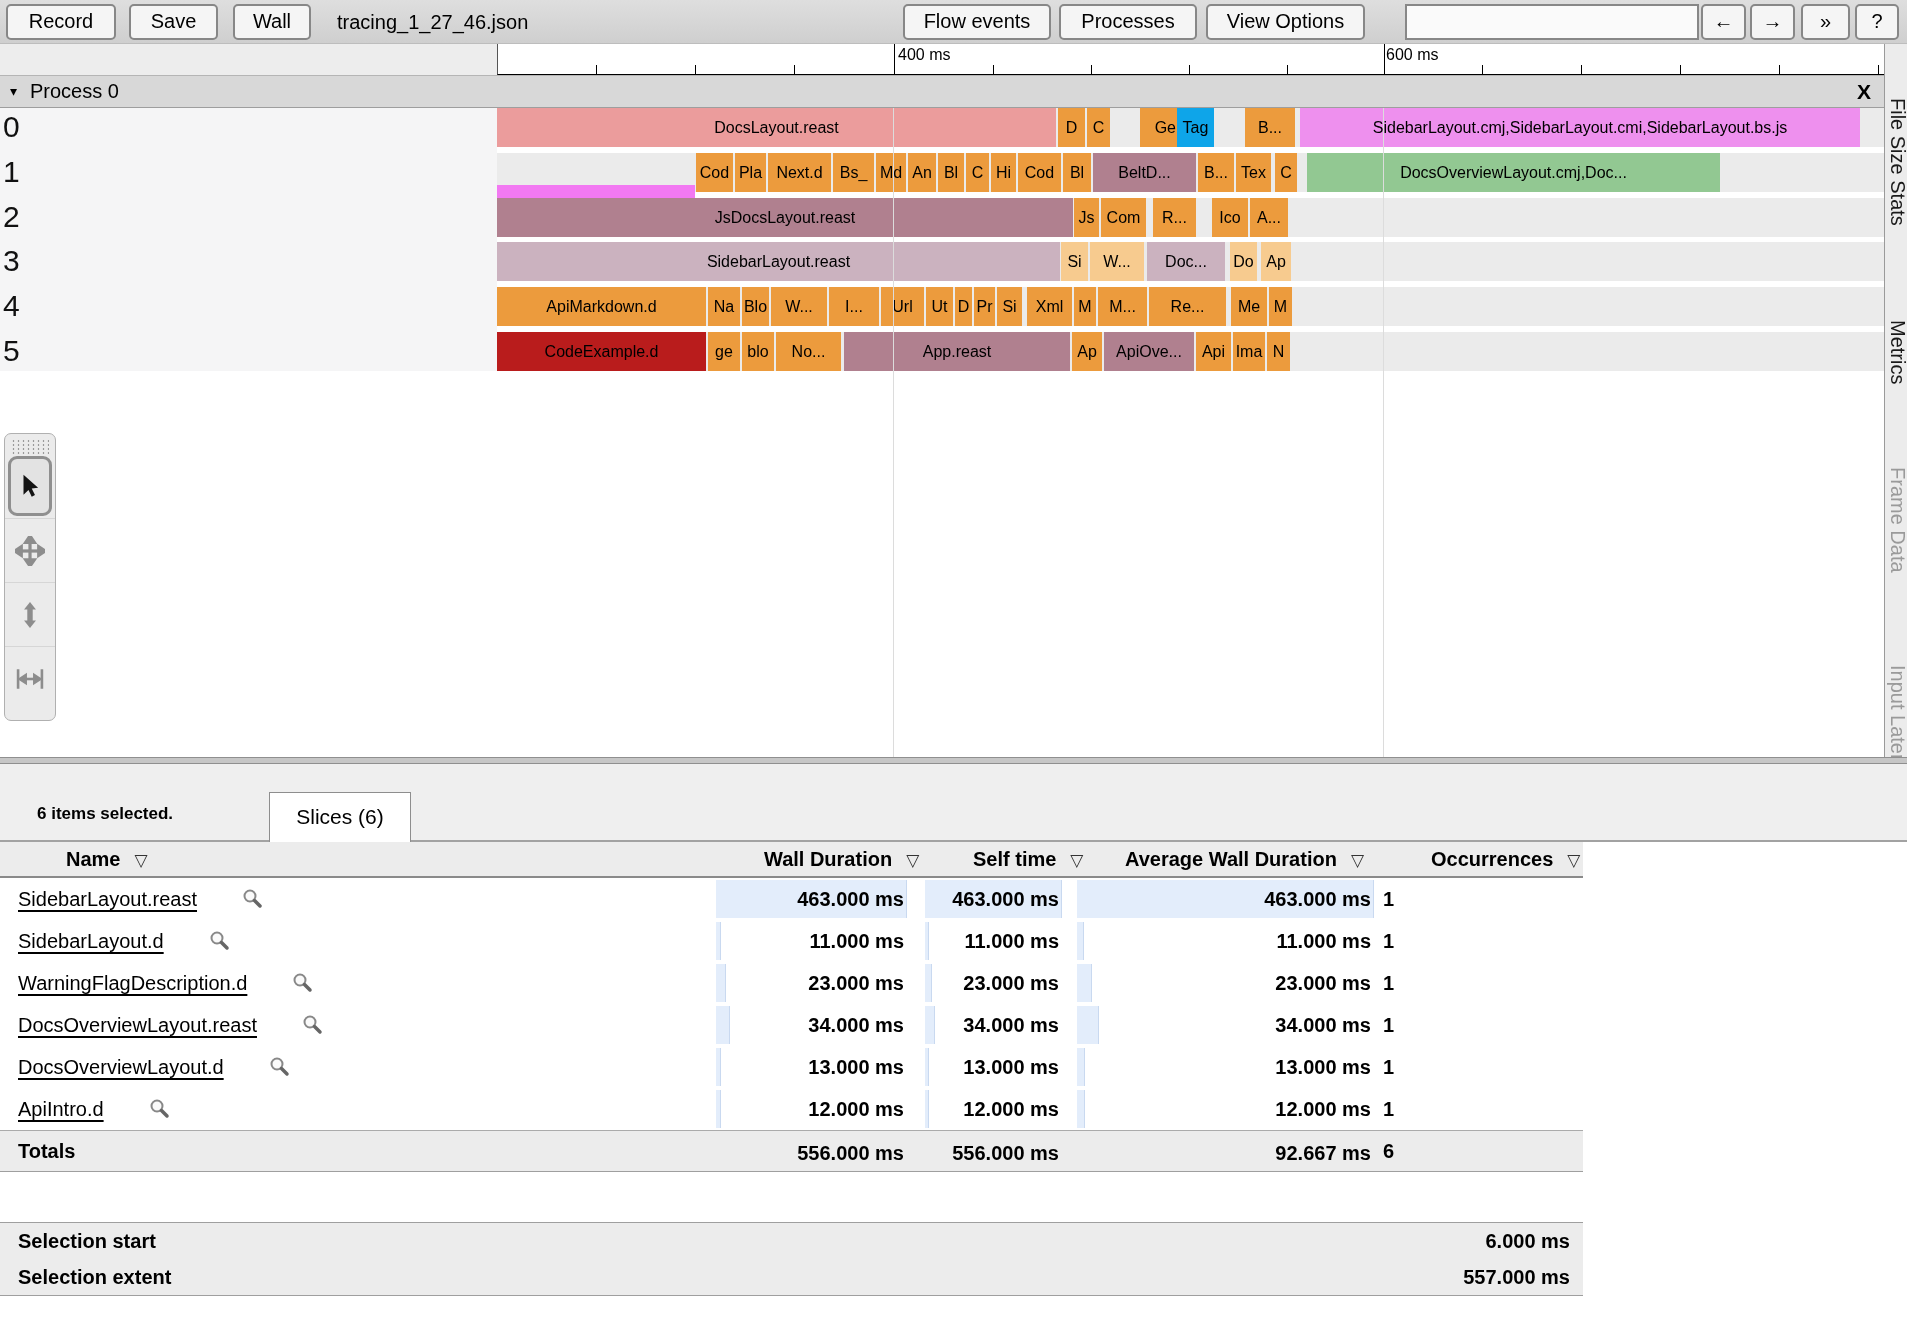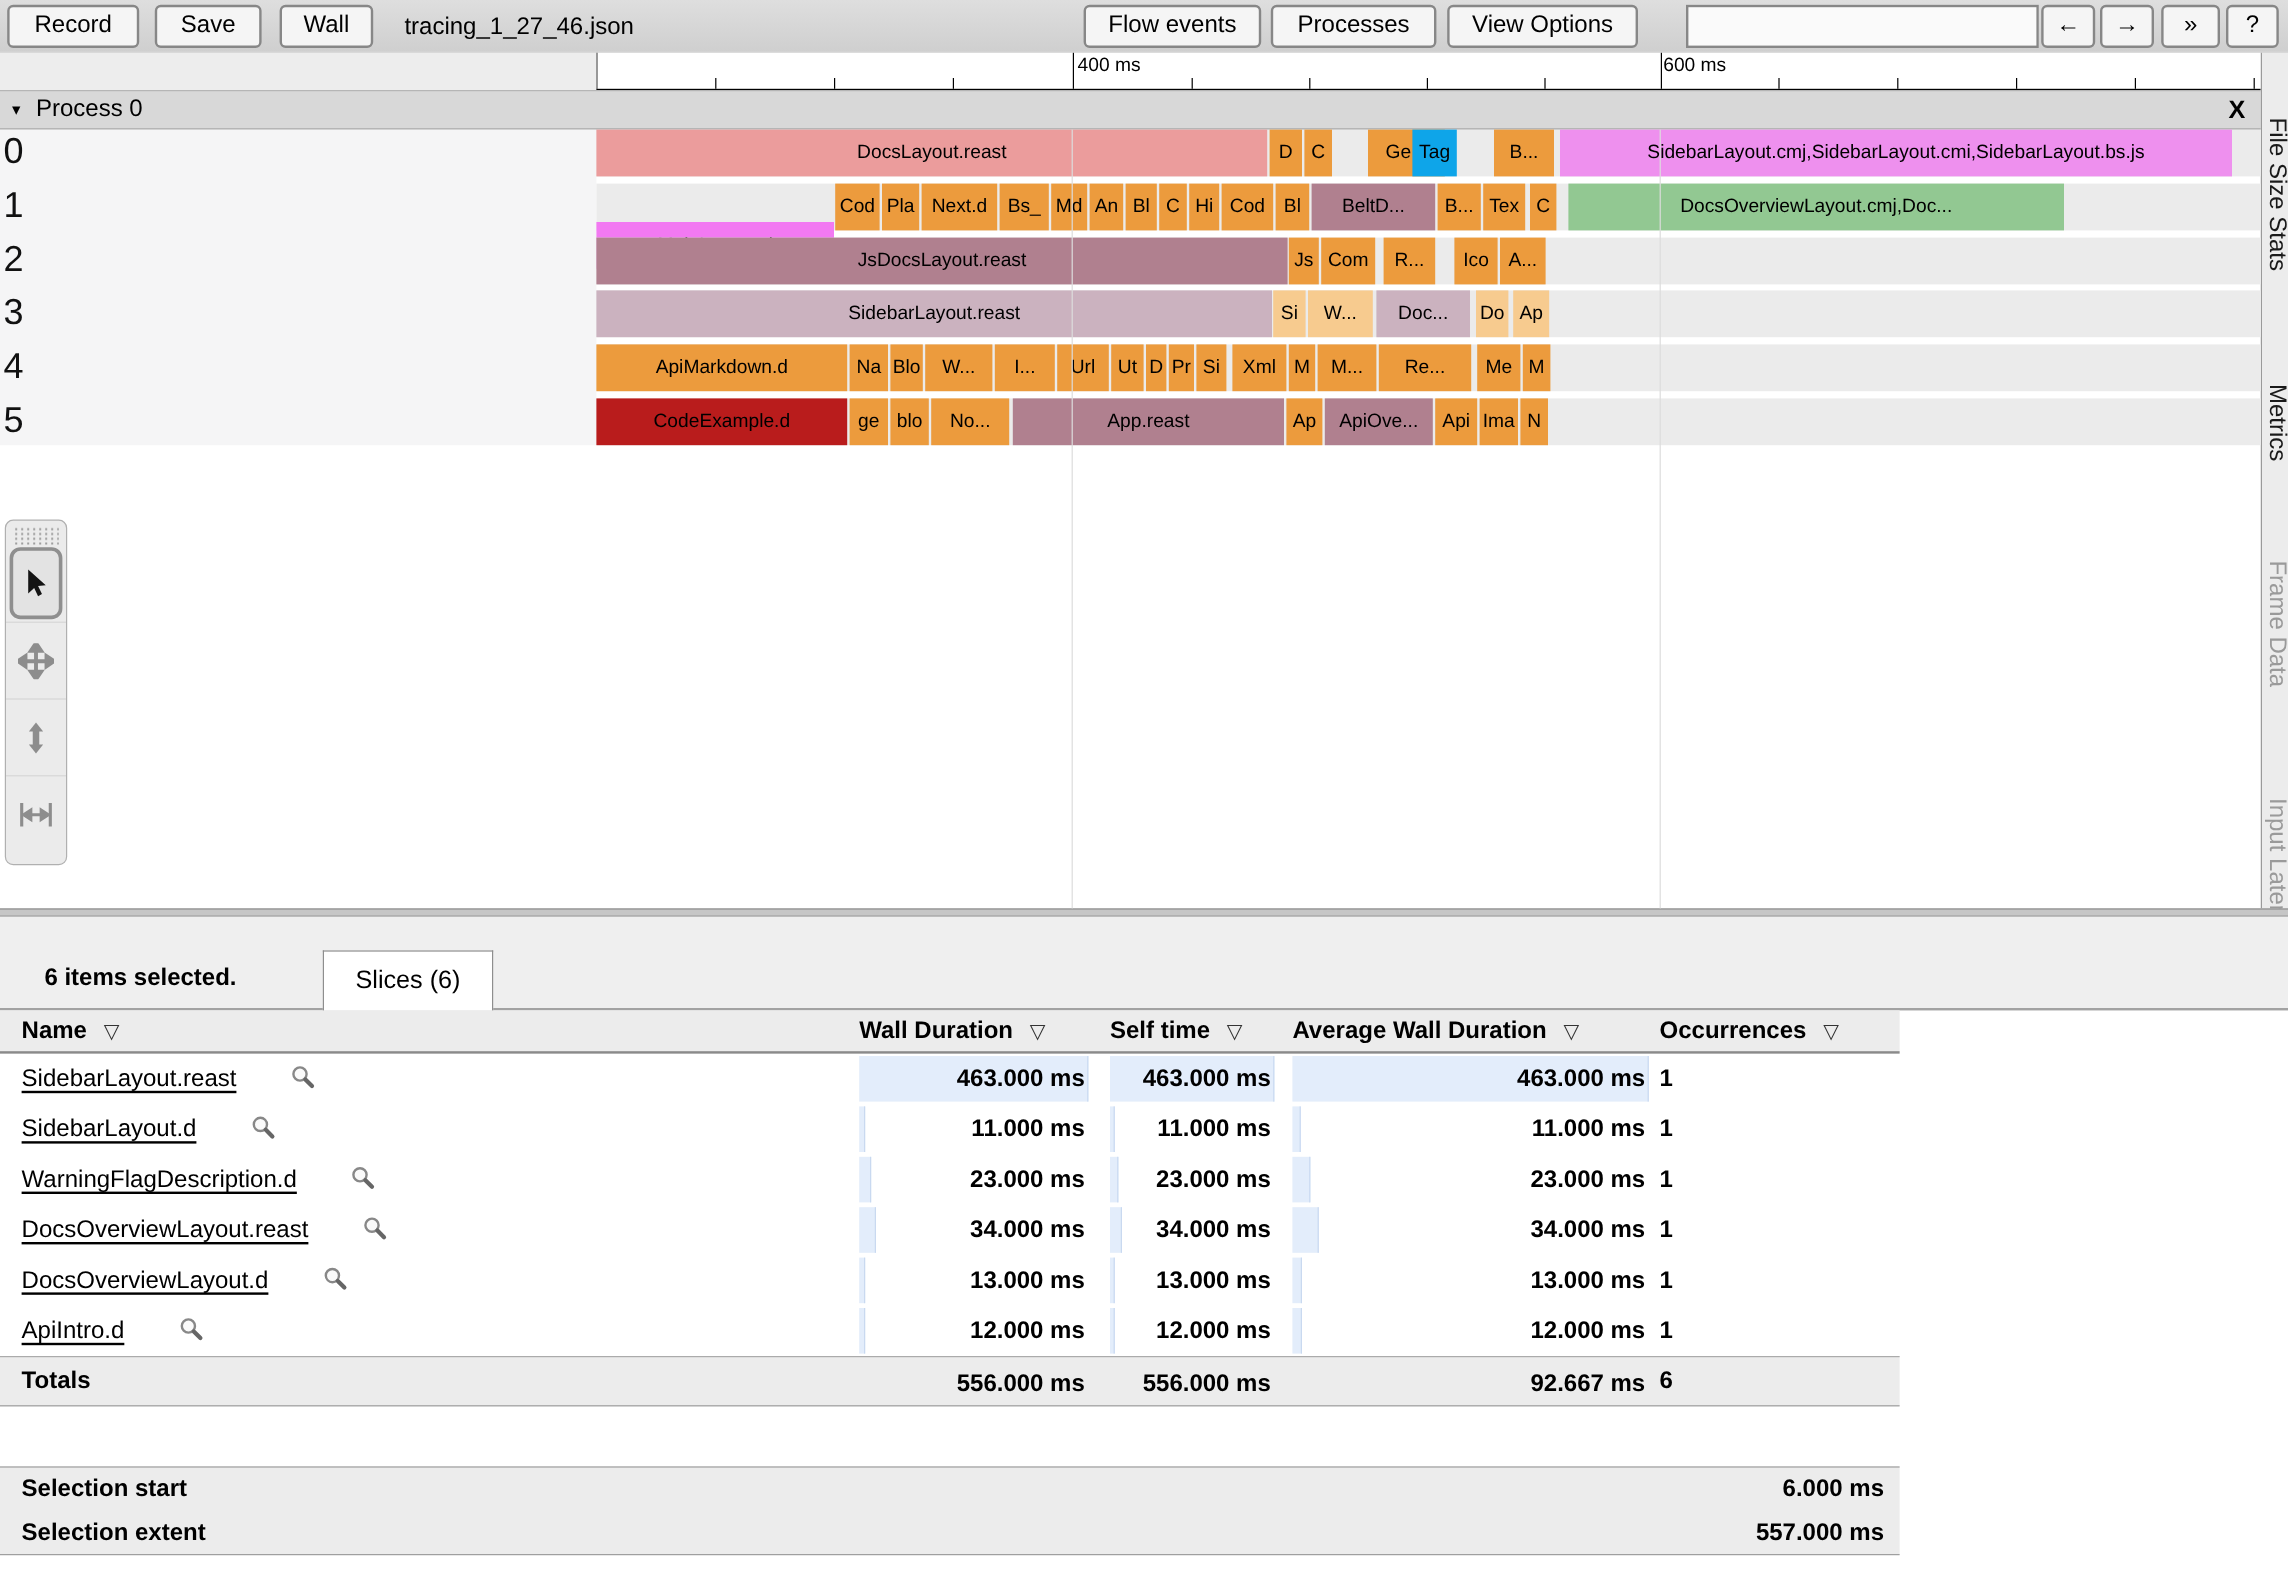--- a/index.html
+++ b/index.html
@@ -70,28 +70,28 @@
   .side-tab.disabled { color:#9a9a9a; }
 
   
   #splitter { position:absolute; left:0; top:757px; width:1907px; height:7px;
     background:#c6c6c6; border-top:1px solid #8f8f8f; border-bottom:1px solid #8f8f8f; }
 
   
   #bottom { position:absolute; left:0; top:764px; width:1907px; height:555px; background:#fff; }
   #tabstrip { position:absolute; left:0; top:0; width:1907px; height:78px;
     background:#efefef; border-bottom:2px solid #a2a2a2; }
-  #selected-text { position:absolute; left:37px; top:40px; font-size:20px; font-weight:bold; }
+  #selected-text { position:absolute; left:37px; top:40px; font-size:17px; font-weight:bold; }
   #slices-tab { position:absolute; left:269px; top:28px; width:142px; height:50px;
     background:#fff; border:1px solid #8e8e8e; border-bottom:none; text-align:center;
     font-size:21px; line-height:48px; z-index:2; }
 
   #table-header { position:absolute; left:0; top:78px; width:1583px; height:36px;
     background:#ececec; border-bottom:2px solid #8a8a8a; font-size:20px; font-weight:bold; }
-  .hcell { position:absolute; top:0; height:34px; line-height:34px; white-space:nowrap; }
+  .hcell { position:absolute; top:0; height:34px; line-height:34px; white-space:nowrap;margin-left:48px; }
   .sort-glyph { font-size:17px; font-weight:normal; color:#333; margin-left:14px; }
 
   #table-rows { position:absolute; left:0; top:114px; width:1583px; }
   .trow { position:absolute; left:0; width:1583px; height:42px; }
   .name-cell { position:absolute; left:18px; top:0; height:42px; line-height:42px;
     font-size:20px; white-space:nowrap; }
   .name-link { text-decoration:underline; text-underline-offset:4px; cursor:pointer; }
   .mag { margin-left:45px; vertical-align:-4px; cursor:pointer; }
   .bar-cell { position:absolute; top:2px; height:38px; }
   .dur-bar { position:absolute; left:0; top:0; height:38px; background:#e3edfb;

